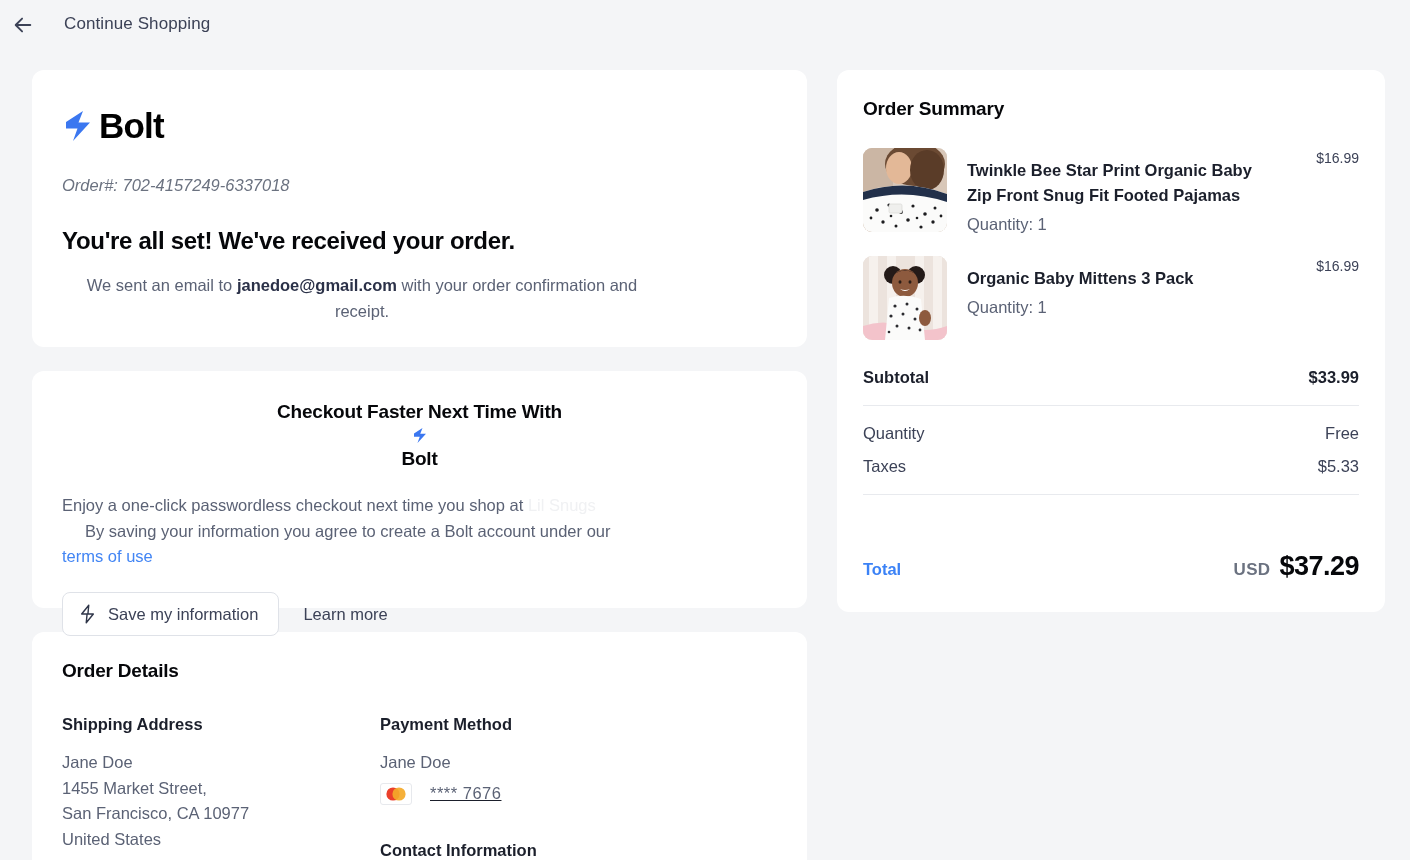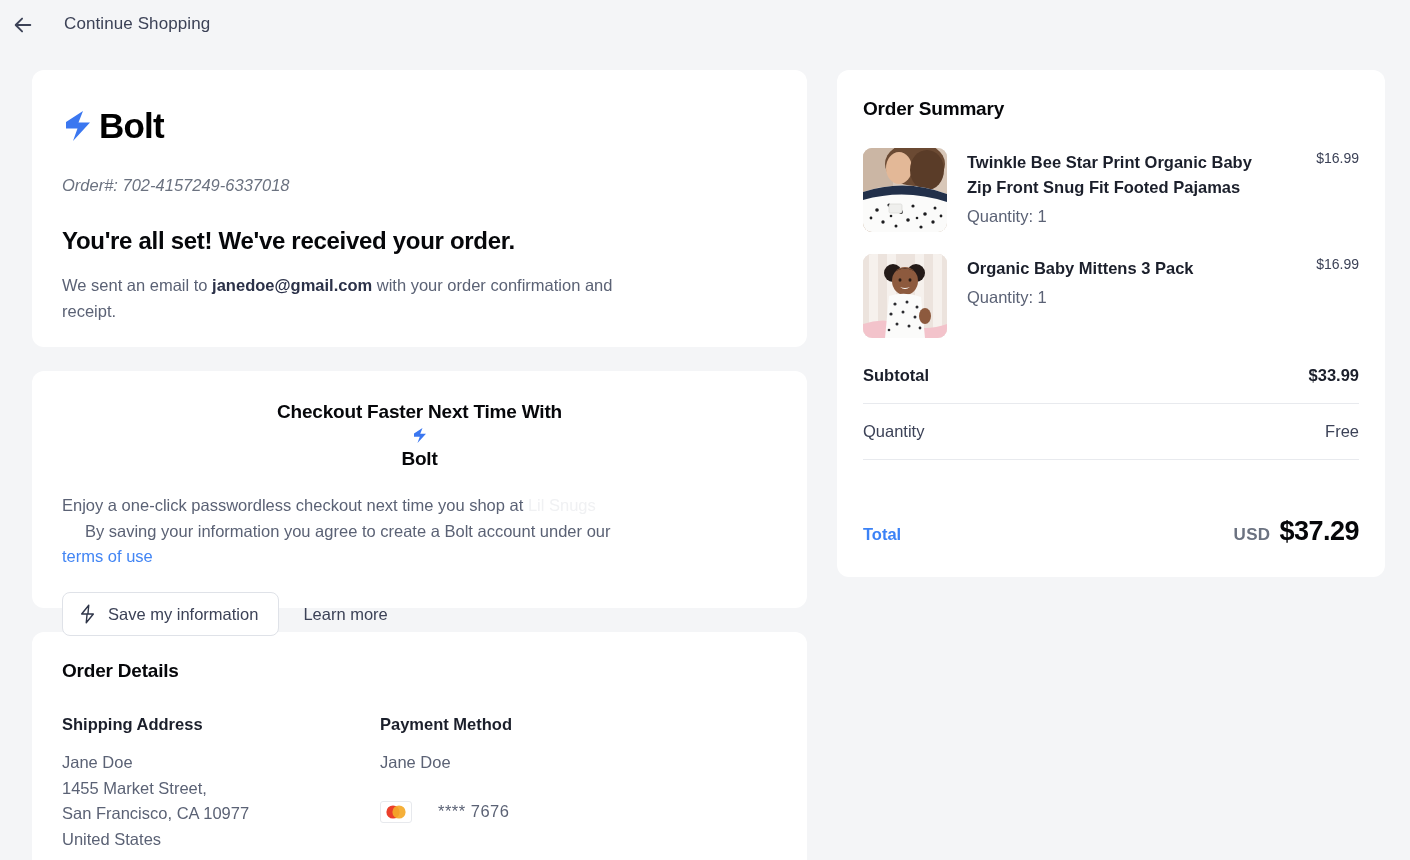--- a/index.html
+++ b/index.html
@@ -75,20 +75,21 @@
     font-weight: bold;
     color: #06070a;
     letter-spacing: -0.3px;
     margin-bottom: 18px;
   }
   .confirm-body {
     font-size: 16.5px;
     color: #5b6275;
     line-height: 1.55;
     max-width: 600px;
+    text-align: center;
   }
   .confirm-body b { color: #2b3148; font-weight: bold; }
 
   
   .card-save { padding: 30px 30px 30px 30px; margin-bottom: 24px; height: 237px; }
   .save-head {
     font-size: 19px;
     font-weight: bold;
     color: #06070a;
     letter-spacing: -0.2px;
@@ -155,22 +156,23 @@
     margin-bottom: 16px;
   }
   .col-line {
     font-size: 16.5px;
     color: #5b6275;
     line-height: 1.55;
   }
   .card-row {
     display: flex;
     align-items: center;
-    gap: 26px;
-    margin-top: 25px;
+    gap: 18px;
+    margin-top: 7px;
+    text-decoration: underline;
   }
   .mc-badge {
     width: 32px;
     height: 22px;
     border: 1px solid #e7e9ed;
     border-radius: 3px;
     background: #fff;
     display: flex;
     align-items: center;
     justify-content: center;
@@ -197,21 +199,21 @@
   .thumb {
     width: 84px;
     height: 84px;
     border-radius: 9px;
     flex: 0 0 84px;
     overflow: hidden;
     position: relative;
     background: #e9e2dc;
   }
   .thumb svg { display: block; width: 100%; height: 100%; }
-  .item-mid { flex: 1; padding-top: 2px; }
+  .item-mid { flex: 1; padding-top: 2px; margin-top: 8px; }
   .item-name {
     font-size: 16.5px;
     font-weight: bold;
     color: #1b1f2b;
     line-height: 1.52;
     max-width: 300px;
   }
   .item-qty {
     font-size: 16.5px;
     color: #5b6275;
@@ -437,20 +439,24 @@
       </div>
     </div>
 
     <div class="divider"></div>
 
     <div class="mid-block">
       <div class="totals-row">
         <span>Quantity</span>
         <span>Free</span>
       </div>
+      <div class="totals-row">
+        <span>Taxes</span>
+        <span>$5.33</span>
+      </div>
     </div>
 
     <div class="divider"></div>
 
     <div class="total-block">
       <div class="totals-row">
         <span class="total-label">Total</span>
         <span class="total-val">
           <span class="usd-tag">USD</span>
           <span class="total-amount">$37.29</span>

